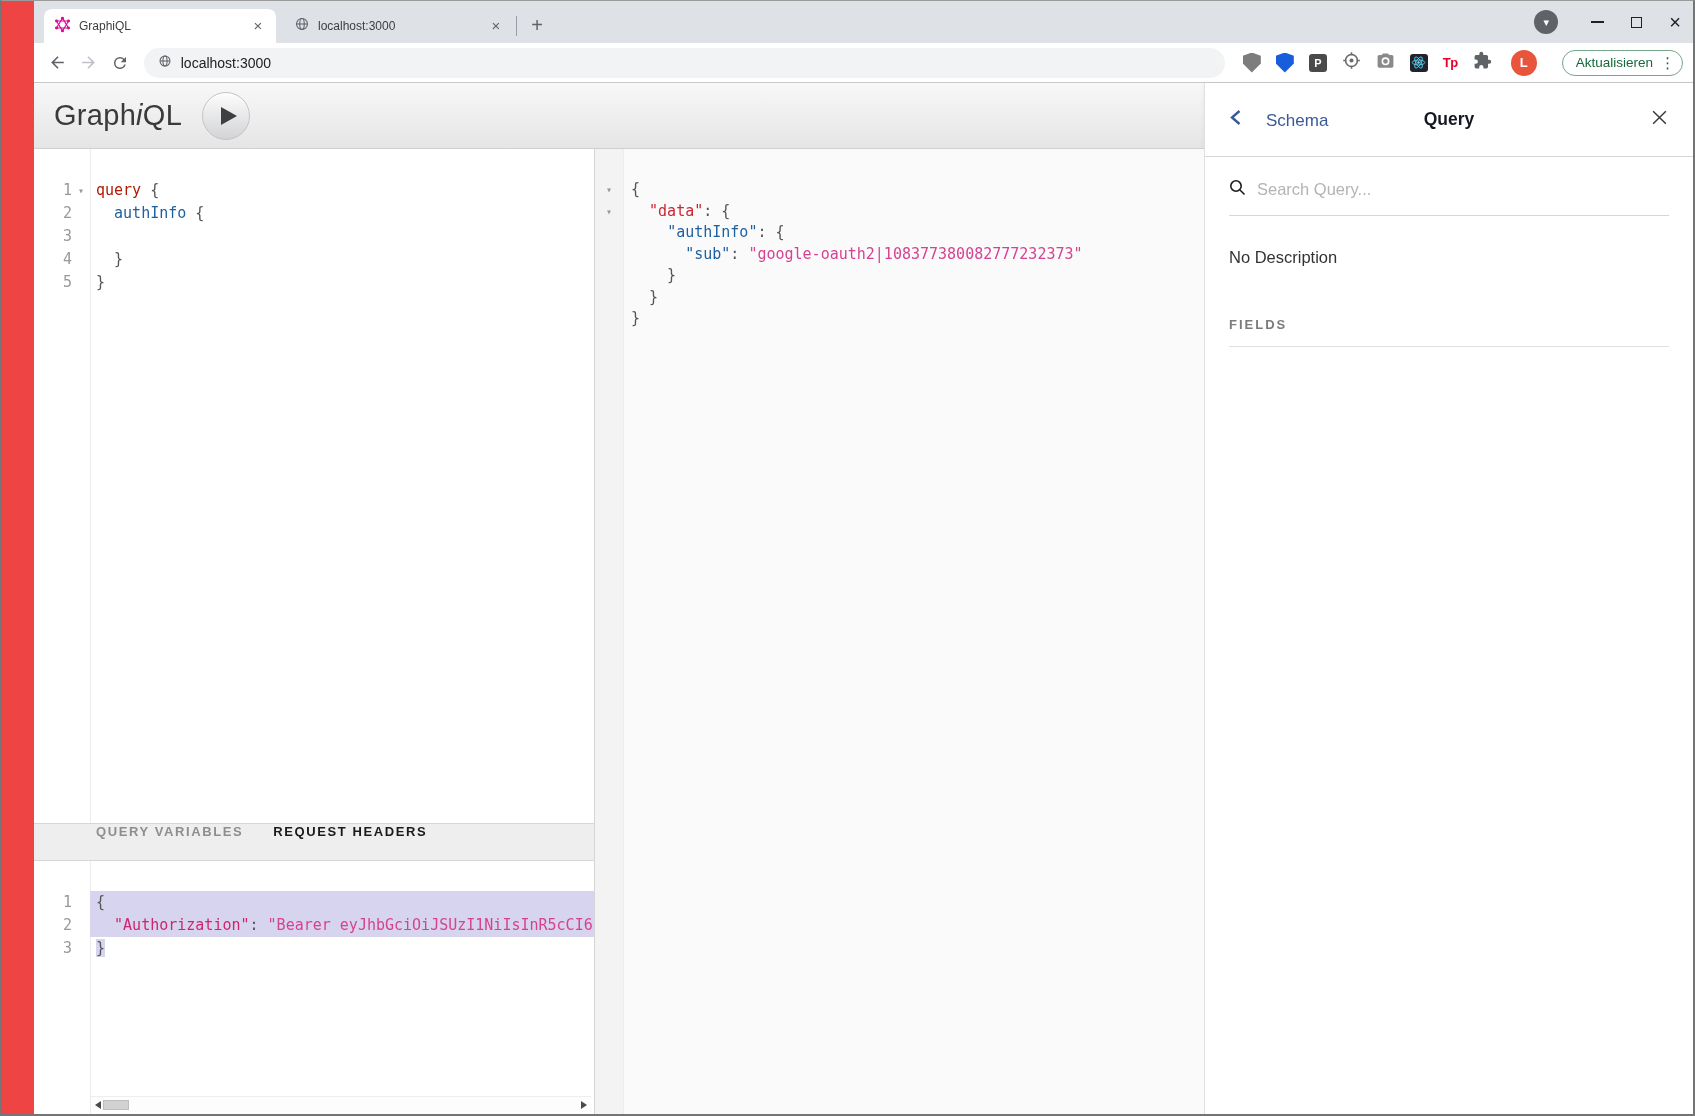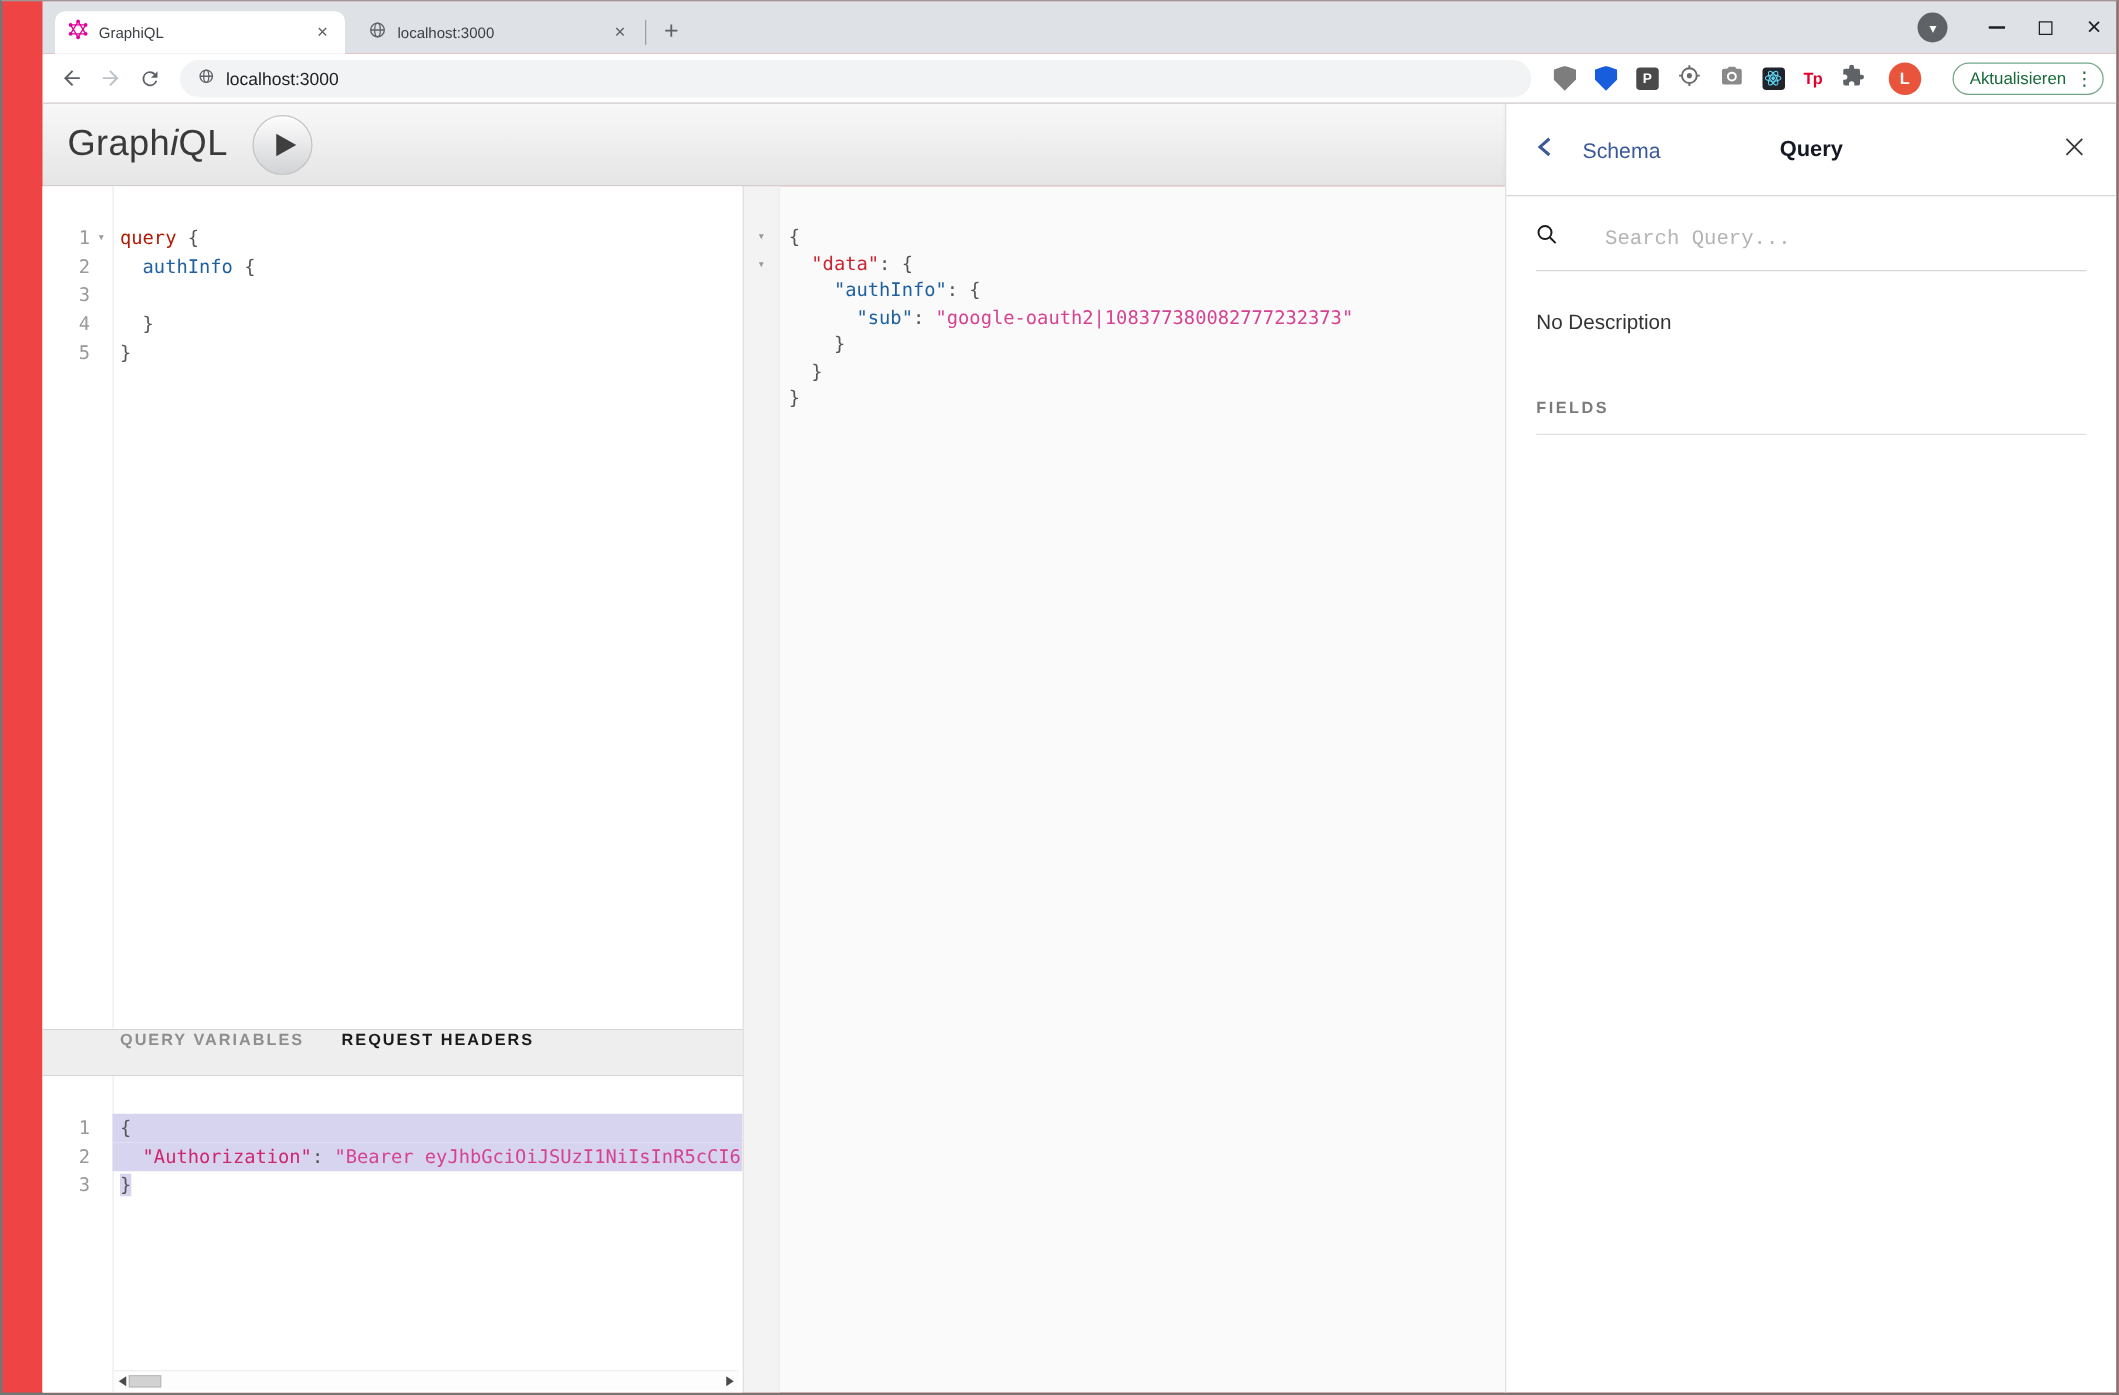--- a/index.html
+++ b/index.html
@@ -87,21 +87,21 @@
   .hs-track { flex:1; height:100%; display:flex; align-items:center; }
   .hs-thumb { width:26px; height:10px; background:#d2d2d2; border:1px solid #bdbdbd; }
 
   
   .docs { flex:1; background:#fff; border-left:1px solid #e0e0e0; box-shadow:-1px 0 4px rgba(0,0,0,.04); display:flex; flex-direction:column; }
   .docs-header { height:74px; flex:none; display:flex; align-items:center; padding:0 24px; border-bottom:1px solid #d6d6d6; }
   .docs-back { flex:1; display:flex; align-items:flex-end; gap:24px; color:#3B5998; font-size:17px; }
   .docs-title { flex:none; font-size:17.5px; font-weight:bold; color:#141823; }
   .docs-right { flex:1; display:flex; justify-content:flex-end; }
   .docs-search { margin:0 24px; padding:22px 0 15px; border-bottom:1px solid #d6d6d6; display:flex; align-items:center; gap:11px; }
-  .docs-search input { border:none; outline:none; flex:1; font-size:16.5px; color:#333; background:transparent; font-family:Liberation Mono, monospace;margin-left:27px; }
+  .docs-search input { border:none; outline:none; flex:1; font-size:16.5px; color:#333; background:transparent; font-family:Liberation Sans, sans-serif; }
   .docs-search input::placeholder { color:#b4b4b4; }
   .docs-body { padding:0 24px; }
   .no-desc { margin-top:32px; font-size:16.5px; color:#333; }
   .fields-h { margin-top:50px; font-size:13px; font-weight:bold; letter-spacing:2px; color:#7b7b7b; padding-bottom:14px; border-bottom:1px solid #e0e0e0; }
   .field-row { margin-top:30px; font-size:16.5px; }
   .fname { color:#1F61A0; }
   .fcolon { color:#555; }
   .ftype { color:#CA9800; }
   .fdesc { margin-top:22px; font-size:16px; color:#82878D; padding-left:6px; }
 </style>

